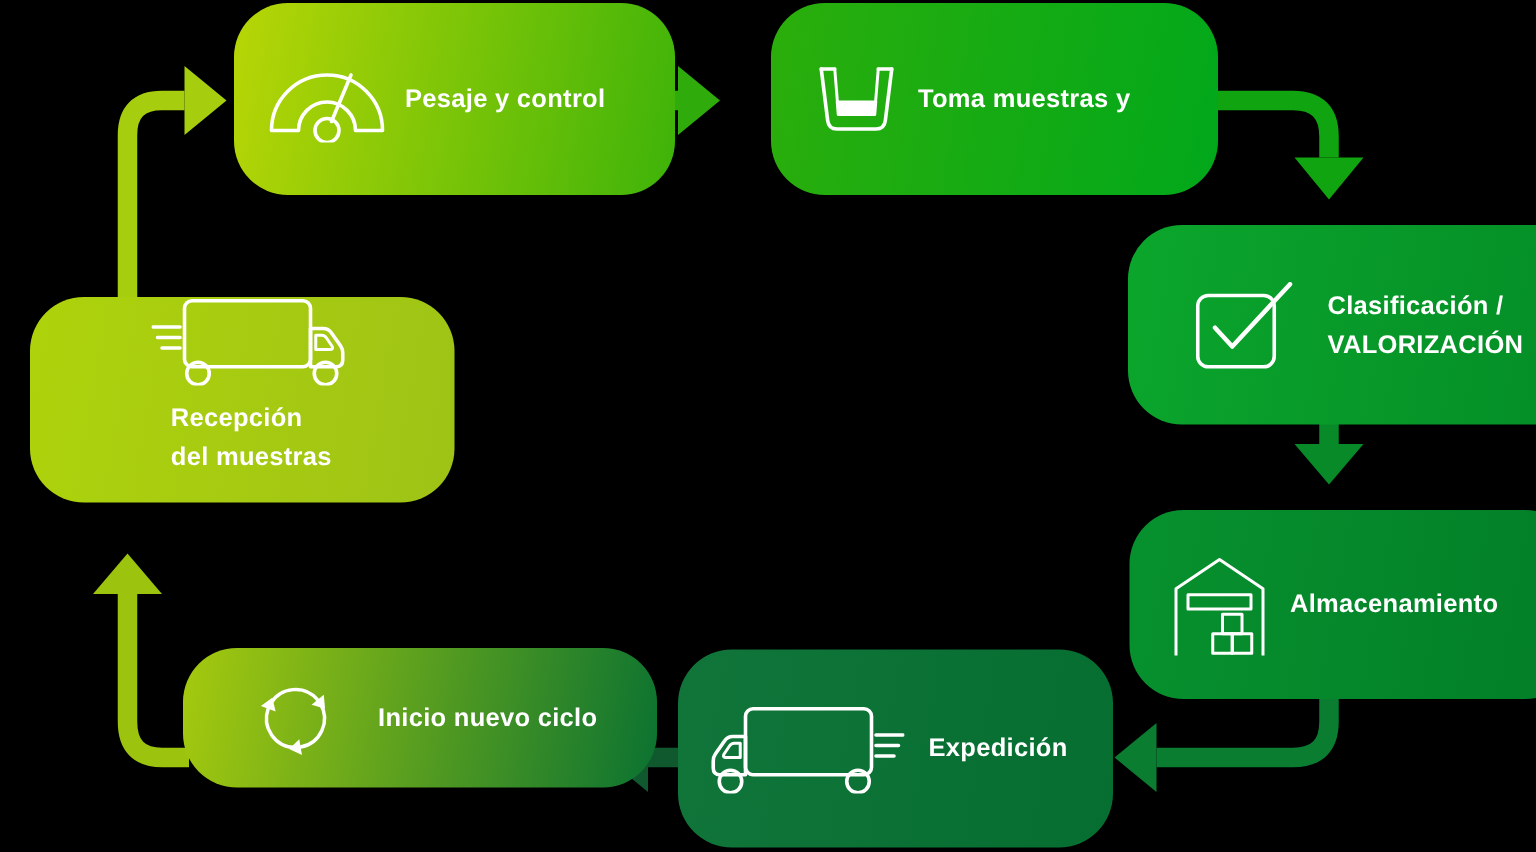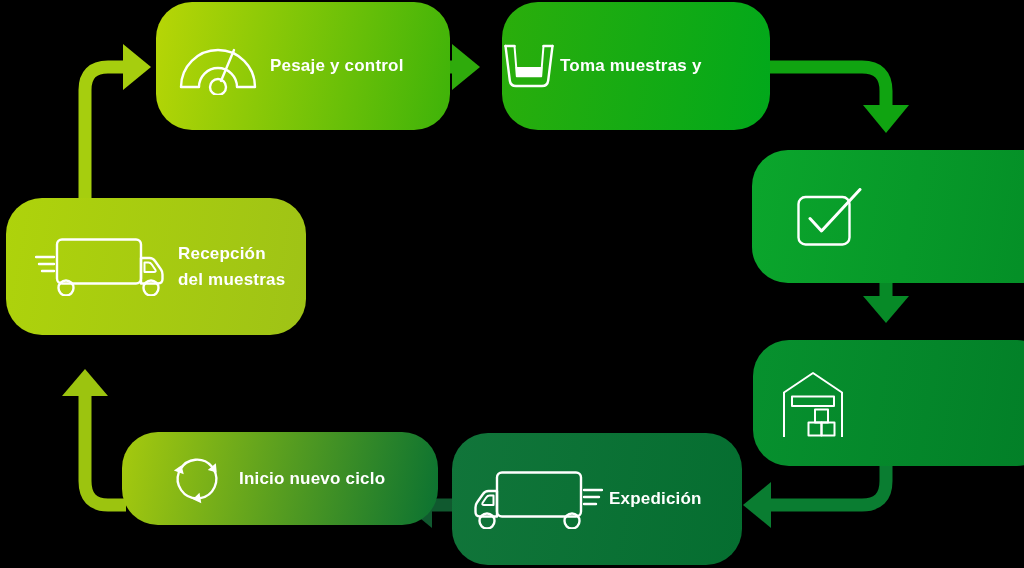--- a/index.html
+++ b/index.html
@@ -12,26 +12,26 @@
     position:absolute;z-index:1;border-radius:36px;
     display:flex;align-items:center;color:#fff;
   }
   .box .icon{flex:0 0 auto;display:flex;align-items:center;}
   .label{display:flex;flex-direction:column;}
   .label span{
     display:block;white-space:nowrap;font-weight:bold;
     font-size:17px;line-height:26px;letter-spacing:.2px;
   }
   .b1{left:156px;top:2px;width:274px;height:128px;padding-left:20px;gap:10px;}
-  .b2{left:502px;top:2px;width:268px;height:128px;gap:4px;}
+  .b2{left:514px;top:2px;width:268px;height:128px;padding-left:30px;gap:14px;}
   .b3{left:752px;top:150px;width:272px;height:133px;padding-left:45px;gap:20px;}
   .b4{left:753px;top:340px;width:271px;height:126px;padding-left:29px;gap:16px;}
-  .b5{left:452px;top:433px;width:273px;height:132px;padding-left:17px;gap:6px;}
-  .b6{left:122px;top:432px;width:270px;height:93px;padding-left:46px;gap:13px;}
-  .b7{left:6px;top:198px;width:271px;height:137px;padding-left:29px;gap:9px;}
+  .b5{left:452px;top:433px;width:273px;height:132px;padding-left:17px;gap:16px;}
+  .b6{left:122px;top:432px;width:270px;height:93px;padding-left:46px;gap:26px;}
+  .b7{left:20px;top:198px;width:271px;height:137px;padding-left:12px;gap:9px;flex-direction:column;}
   svg .stroke{fill:none;stroke:#fff;stroke-width:2.4;stroke-linecap:round;stroke-linejoin:round;}
   svg .thick{stroke-width:3;}
   svg .thin{stroke-width:2;}
 </style>
 </head>
 <body>
 
 <div class="canvas">
 
   <svg class="arrows" width="1024" height="568" viewBox="0 0 1024 568">
@@ -93,33 +93,38 @@
   </div>
 
   <div class="box b3" style="background: linear-gradient(100deg, rgb(11, 166, 44), rgb(3, 140, 38));">
     <span class="icon">
       <svg width="68" height="58" viewBox="0 0 68 58">
         <rect class="stroke" x="1.5" y="9" width="51" height="47.5" rx="7"></rect>
         <path class="stroke thick" d="M13 30.5 L24.5 43 L63 1.5"></path>
       </svg>
     </span>
     <div class="label">
+      <span>Clasificación /</span>
+      <span>VALORIZACIÓN</span>
     </div>
   </div>
 
   <div class="box b4" style="background: linear-gradient(100deg, rgb(7, 145, 46), rgb(2, 126, 39));">
     <span class="icon">
       <svg width="62" height="67" viewBox="0 0 62 67">
         <path class="stroke thin" d="M2 67 L2 22.5 L31 3 L60 22.5 L60 67" fill="none"></path>
         <rect class="stroke thin" x="10" y="26.5" width="42" height="9.5"></rect>
         <rect class="stroke thin" x="26.5" y="52.5" width="13" height="13"></rect>
         <rect class="stroke thin" x="39.5" y="52.5" width="13" height="13"></rect>
         <rect class="stroke thin" x="33" y="39.5" width="13" height="13"></rect>
       </svg>
     </span>
+    <div class="label">
+      <span>Almacenamiento</span>
+    </div>
   </div>
 
   <div class="box b5" style="background: linear-gradient(100deg, rgb(17, 117, 58), rgb(5, 110, 48));">
     <span class="icon">
       <svg width="134" height="59" viewBox="0 0 134 59">
         <g transform="translate(134,0) scale(-1,1)">
           <rect class="stroke" x="22" y="2.5" width="84" height="44" rx="5"></rect>
           <path class="stroke" d="M106 46.5 L106 21 L114.5 21 Q118 21 120 24 L126 32.5 Q127.5 34.5 127.5 37.5 L127.5 42 Q127.5 46.5 123 46.5 Z"></path>
           <path class="stroke thin" d="M109.5 35 L109.5 25.5 L113.5 25.5 Q115.5 25.5 116.8 27.5 L120.5 33 Q121.3 35 119 35 Z"></path>
           <circle class="stroke" cx="31" cy="51" r="7.5"></circle>

